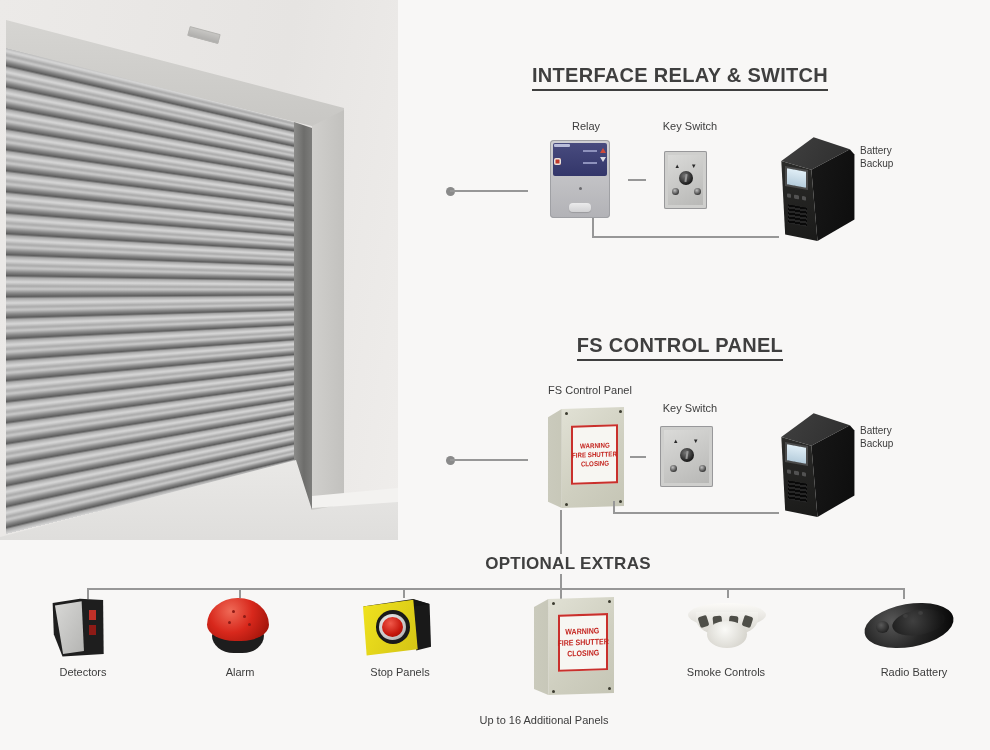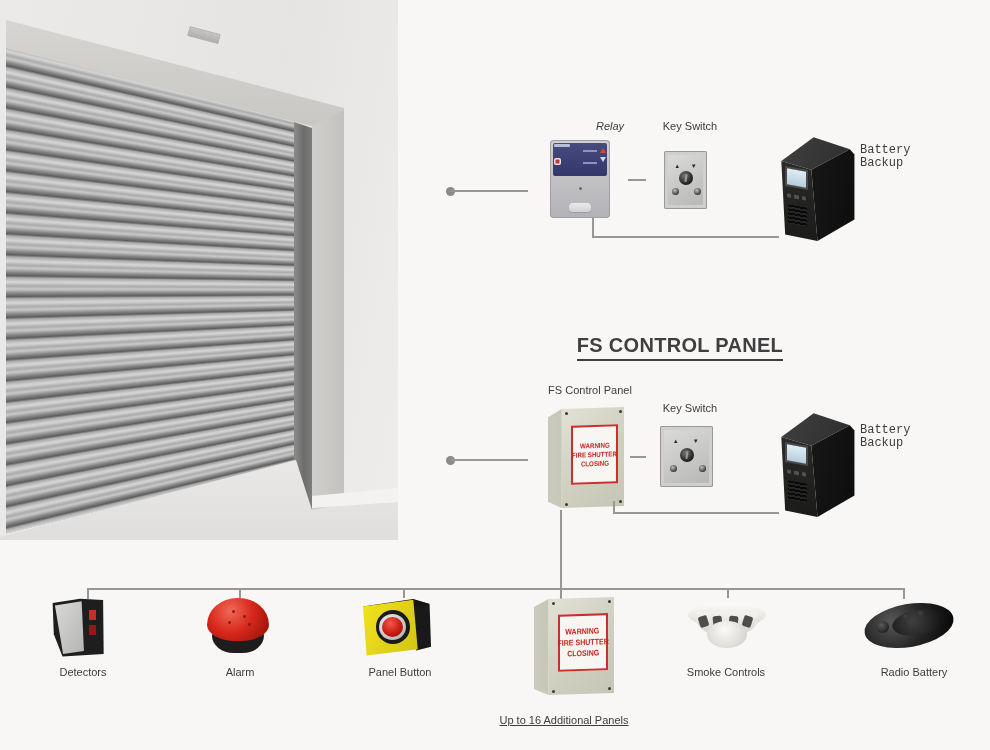--- a/index.html
+++ b/index.html
@@ -9,21 +9,21 @@
   
   .cline{position:absolute;background:#979797;}
   .cdot{position:absolute;width:9px;height:9px;border-radius:50%;background:#8a8a8a;}
 
   
   .h-main{position:absolute;text-align:center;font-weight:bold;font-size:20px;color:#3f3f3f;letter-spacing:.3px;}
   .h-main span{display:inline-block;border-bottom:2px solid #3f3f3f;padding-bottom:2px;}
   .h-extras{position:absolute;text-align:center;font-weight:bold;font-size:17px;color:#3f3f3f;letter-spacing:.3px;z-index:3;}
   .h-extras span{display:inline-block;background:#f8f7f6;padding:0 8px;}
   .lbl{position:absolute;text-align:center;font-size:11px;color:#3c3c3c;}
-  .lbl-left{position:absolute;font-size:12px;color:#3c3c3c;line-height:13px;font-family:Liberation Mono, monospace;}
+  .lbl-left{position:absolute;font-size:10px;color:#3c3c3c;line-height:13px;}
 
   
   .photo{position:absolute;left:0;top:0;width:398px;height:540px;overflow:hidden;
          background:linear-gradient(100deg,#eceae8 0%,#e6e4e2 60%,#efedeb 100%);}
   .lintel{position:absolute;left:6px;top:18px;width:338px;height:116px;
           background:linear-gradient(180deg,#d6d5d2,#c7c6c3);
           clip-path:polygon(0px 2px,338px 90px,338px 116px,0px 32px);}
   .shutter{position:absolute;left:6px;top:48px;width:300px;height:486px;
            clip-path:polygon(0px 0px,288px 74px,288px 470px,0px 486px);}
   .slats{position:absolute;left:0;top:0;width:470px;height:486px;
@@ -168,25 +168,28 @@
     <div class="shutter">
       <div class="slats"></div>
     </div>
     <div class="rail"></div>
     <div class="jamb"></div>
     <div class="floorp"></div>
     <div class="skirt"></div>
     <div class="doorsign"></div>
   </div>
 
+  <div class="h-main" style="left:430px;top:64px;width:500px;">
+    <span>INTERFACE RELAY &amp; SWITCH</span>
+  </div>
 
   <div class="cdot" style="left:446px;top:187px;"></div>
   <div class="cline" style="left:450px;top:190px;width:78px;height:2px;"></div>
 
-  <div class="lbl" style="left:535px;top:120px;width:150px;font-style:italic;">Relay</div>
+  <div class="lbl" style="left:511px;top:120px;width:150px;">Relay</div>
   <div class="relay">
     <span class="rtop"></span>
     <span class="rbrand"></span>
     <span class="rled"></span>
     <span class="rt1"></span>
     <span class="rt2"></span>
     <span class="rm1"></span>
     <span class="rm2"></span>
     <span class="rdot"></span>
     <span class="rbtn"></span>
@@ -270,20 +273,23 @@
   </div>
   <div class="lbl-left" style="left:860px;top:424px;">
     <div>Battery</div>
     <div>Backup</div>
   </div>
 
   <div class="cline" style="left:613px;top:501px;width:2px;height:13px;"></div>
   <div class="cline" style="left:613px;top:512px;width:166px;height:2px;"></div>
 
   <div class="cline" style="left:560px;top:510px;width:2px;height:89px;z-index:1;"></div>
+  <div class="h-extras" style="left:418px;top:554px;width:300px;">
+    <span>OPTIONAL EXTRAS</span>
+  </div>
 
   <div class="cline" style="left:87px;top:588px;width:818px;height:2px;"></div>
   <div class="cline" style="left:87px;top:588px;width:2px;height:11px;"></div>
   <div class="cline" style="left:239px;top:588px;width:2px;height:10px;"></div>
   <div class="cline" style="left:403px;top:588px;width:2px;height:10px;"></div>
   <div class="cline" style="left:727px;top:588px;width:2px;height:10px;"></div>
   <div class="cline" style="left:903px;top:588px;width:2px;height:11px;"></div>
 
   <div class="photocell">
     <i class="dk"></i>
@@ -303,36 +309,36 @@
   <div class="lbl" style="left:165px;top:666px;width:150px;">Alarm</div>
 
   <div class="stopb">
     <i class="sd"></i>
     <i class="st"></i>
     <i class="sy"></i>
     <span class="collar"></span>
     <span class="ring"></span>
     <span class="rbn"></span>
   </div>
-  <div class="lbl" style="left:325px;top:666px;width:150px;">Panel Button</div>
+  <div class="lbl" style="left:325px;top:666px;width:150px;">Stop Panels</div>
 
   <div class="panel big" style="left:534px;top:597px;width:80px;height:100px;z-index:2;">
     <i class="pface"></i>
     <i class="pside"></i>
     <span class="scr" style="left:22%;top:5%;"></span>
     <span class="scr" style="left:93%;top:3%;"></span>
     <span class="scr" style="left:22%;top:93%;"></span>
     <span class="scr" style="left:93%;top:90%;"></span>
     <div class="warn">
       <span>WARNING</span>
       <span>FIRE SHUTTER</span>
       <span>CLOSING</span>
     </div>
   </div>
-  <div class="lbl" style="left:464px;top:714px;width:200px;text-decoration:underline;">Up to 16 Additional Panels</div>
+  <div class="lbl" style="left:444px;top:714px;width:200px;">Up to 16 Additional Panels</div>
 
   <div class="smoke">
     <span class="disc"></span>
     <span class="body"></span>
     <span class="sl" style="left:16%;transform:rotate(-18deg);"></span>
     <span class="sl" style="left:33%;transform:rotate(-6deg);"></span>
     <span class="sl" style="left:52%;transform:rotate(6deg);"></span>
     <span class="sl" style="left:69%;transform:rotate(18deg);"></span>
     <span class="dome"></span>
   </div>

